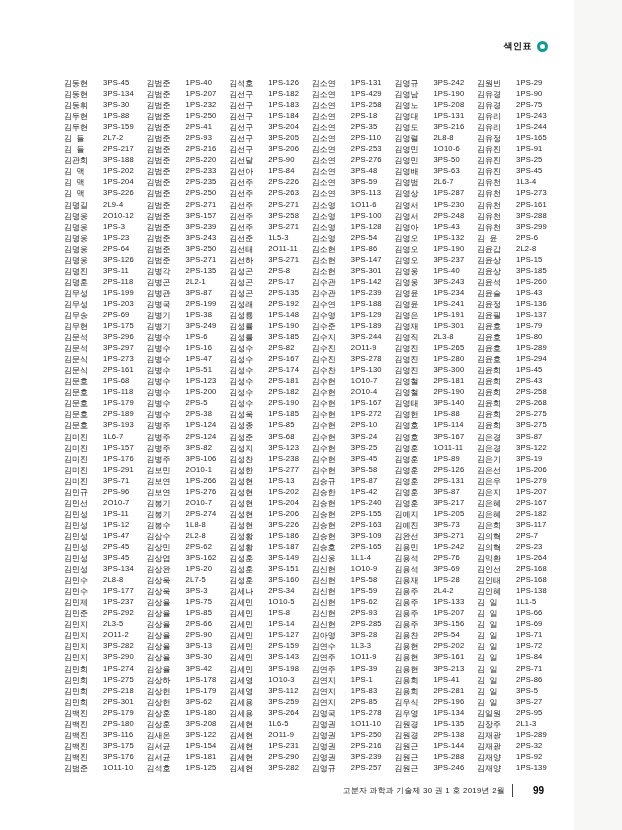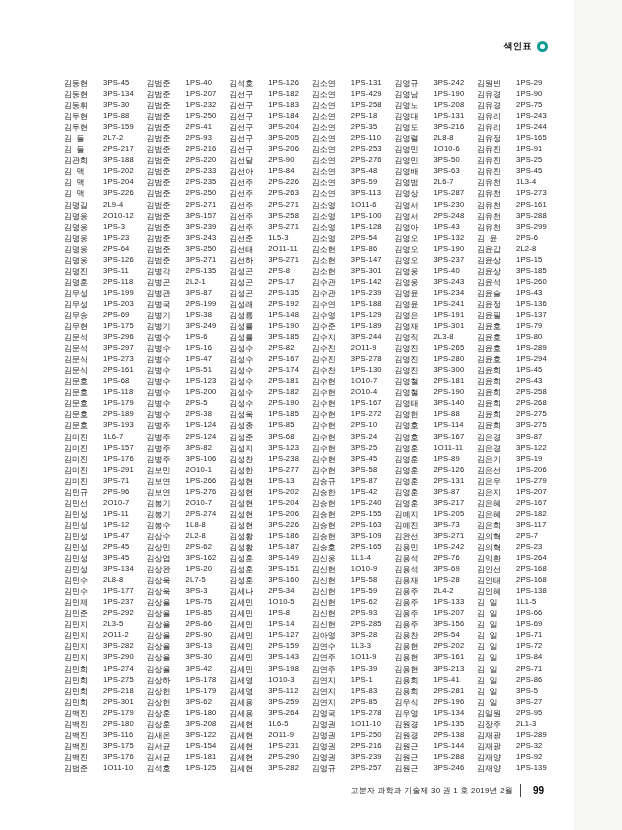--- a/index.html
+++ b/index.html
@@ -34,21 +34,21 @@
   .c{flex:1;font-size:7.6px;color:#1c1c1c;letter-spacing:.2px;}
   
   .ftr{
     position:absolute;top:784px;right:30px;
     display:flex;align-items:center;
   }
   .ftr-journal{font-size:7.8px;color:#222;letter-spacing:.3px;}
   .ftr-issue{font-size:7.8px;color:#222;letter-spacing:.3px;}
   .ftr-page{
     font-size:10px;font-weight:bold;color:#000;
-    margin-left:7px;padding-left:12px;border-left:1px solid #444;
+    margin-left:7px;padding-left:20px;border-left:1px solid #444;
     line-height:13px;
   }
 </style>
 </head>
 <body>
 
 <div class="sheet">
 
   <div class="hdr">
     <span class="hdr-title">색인표</span>

